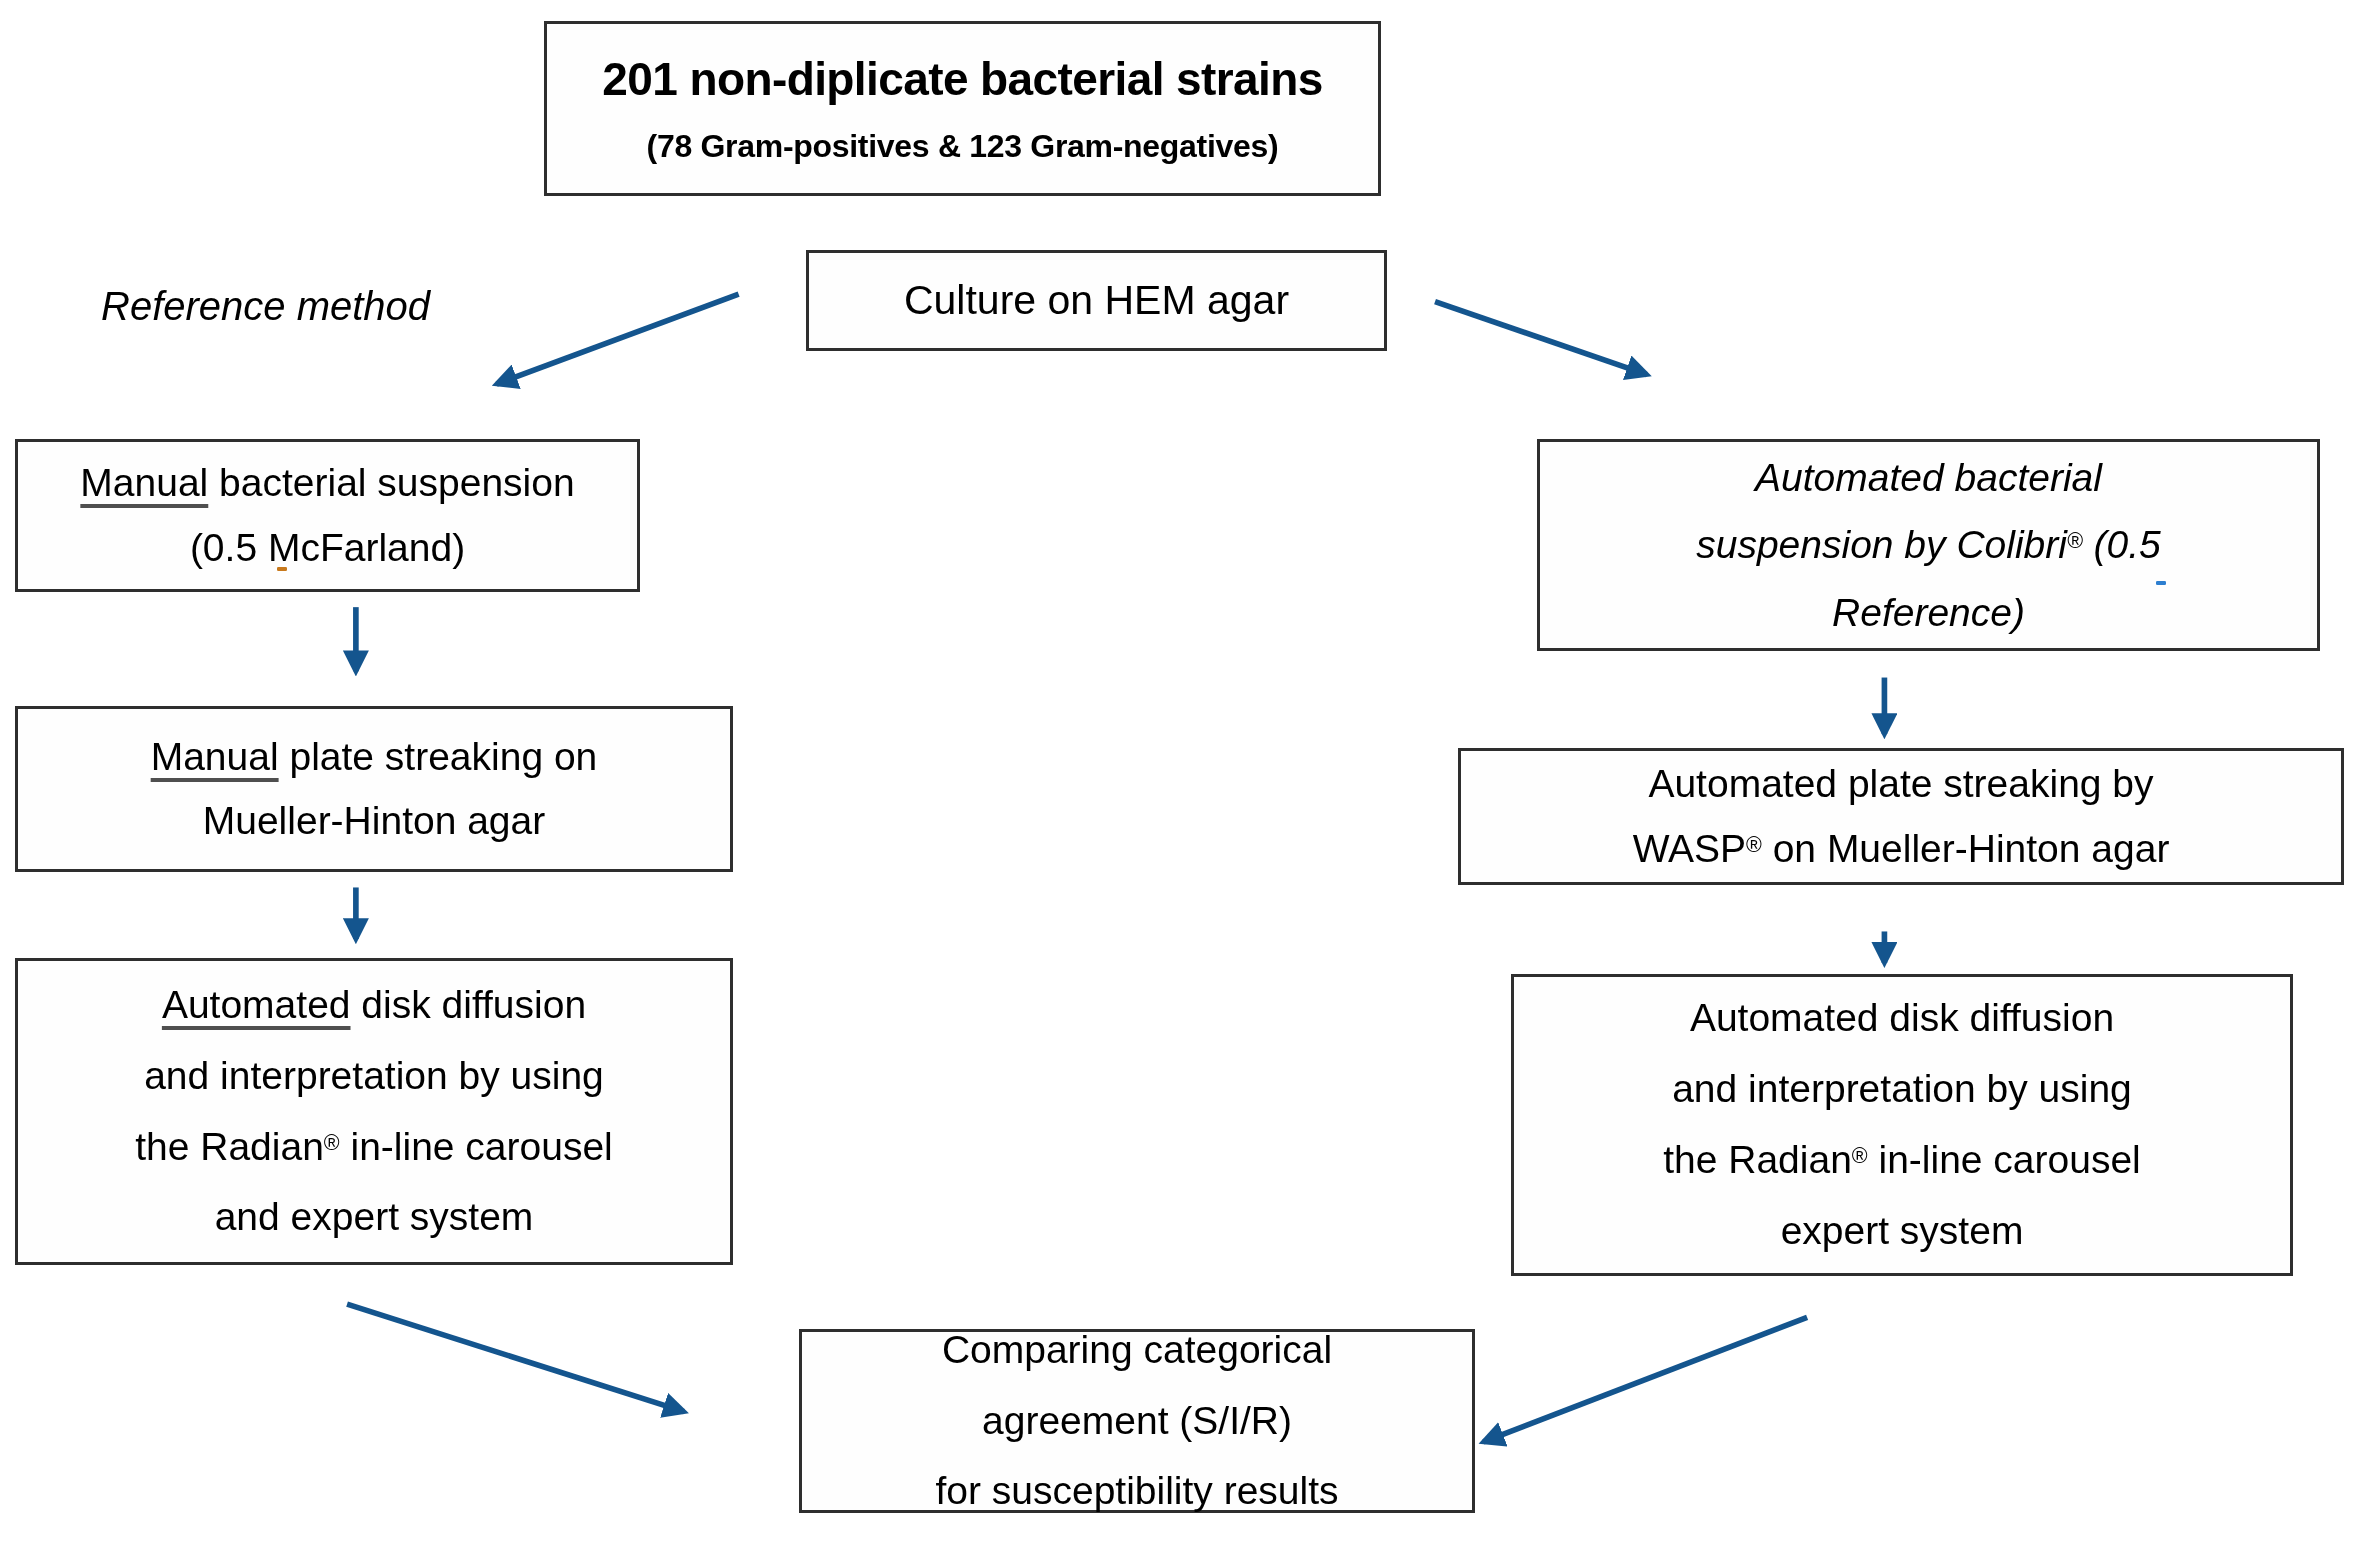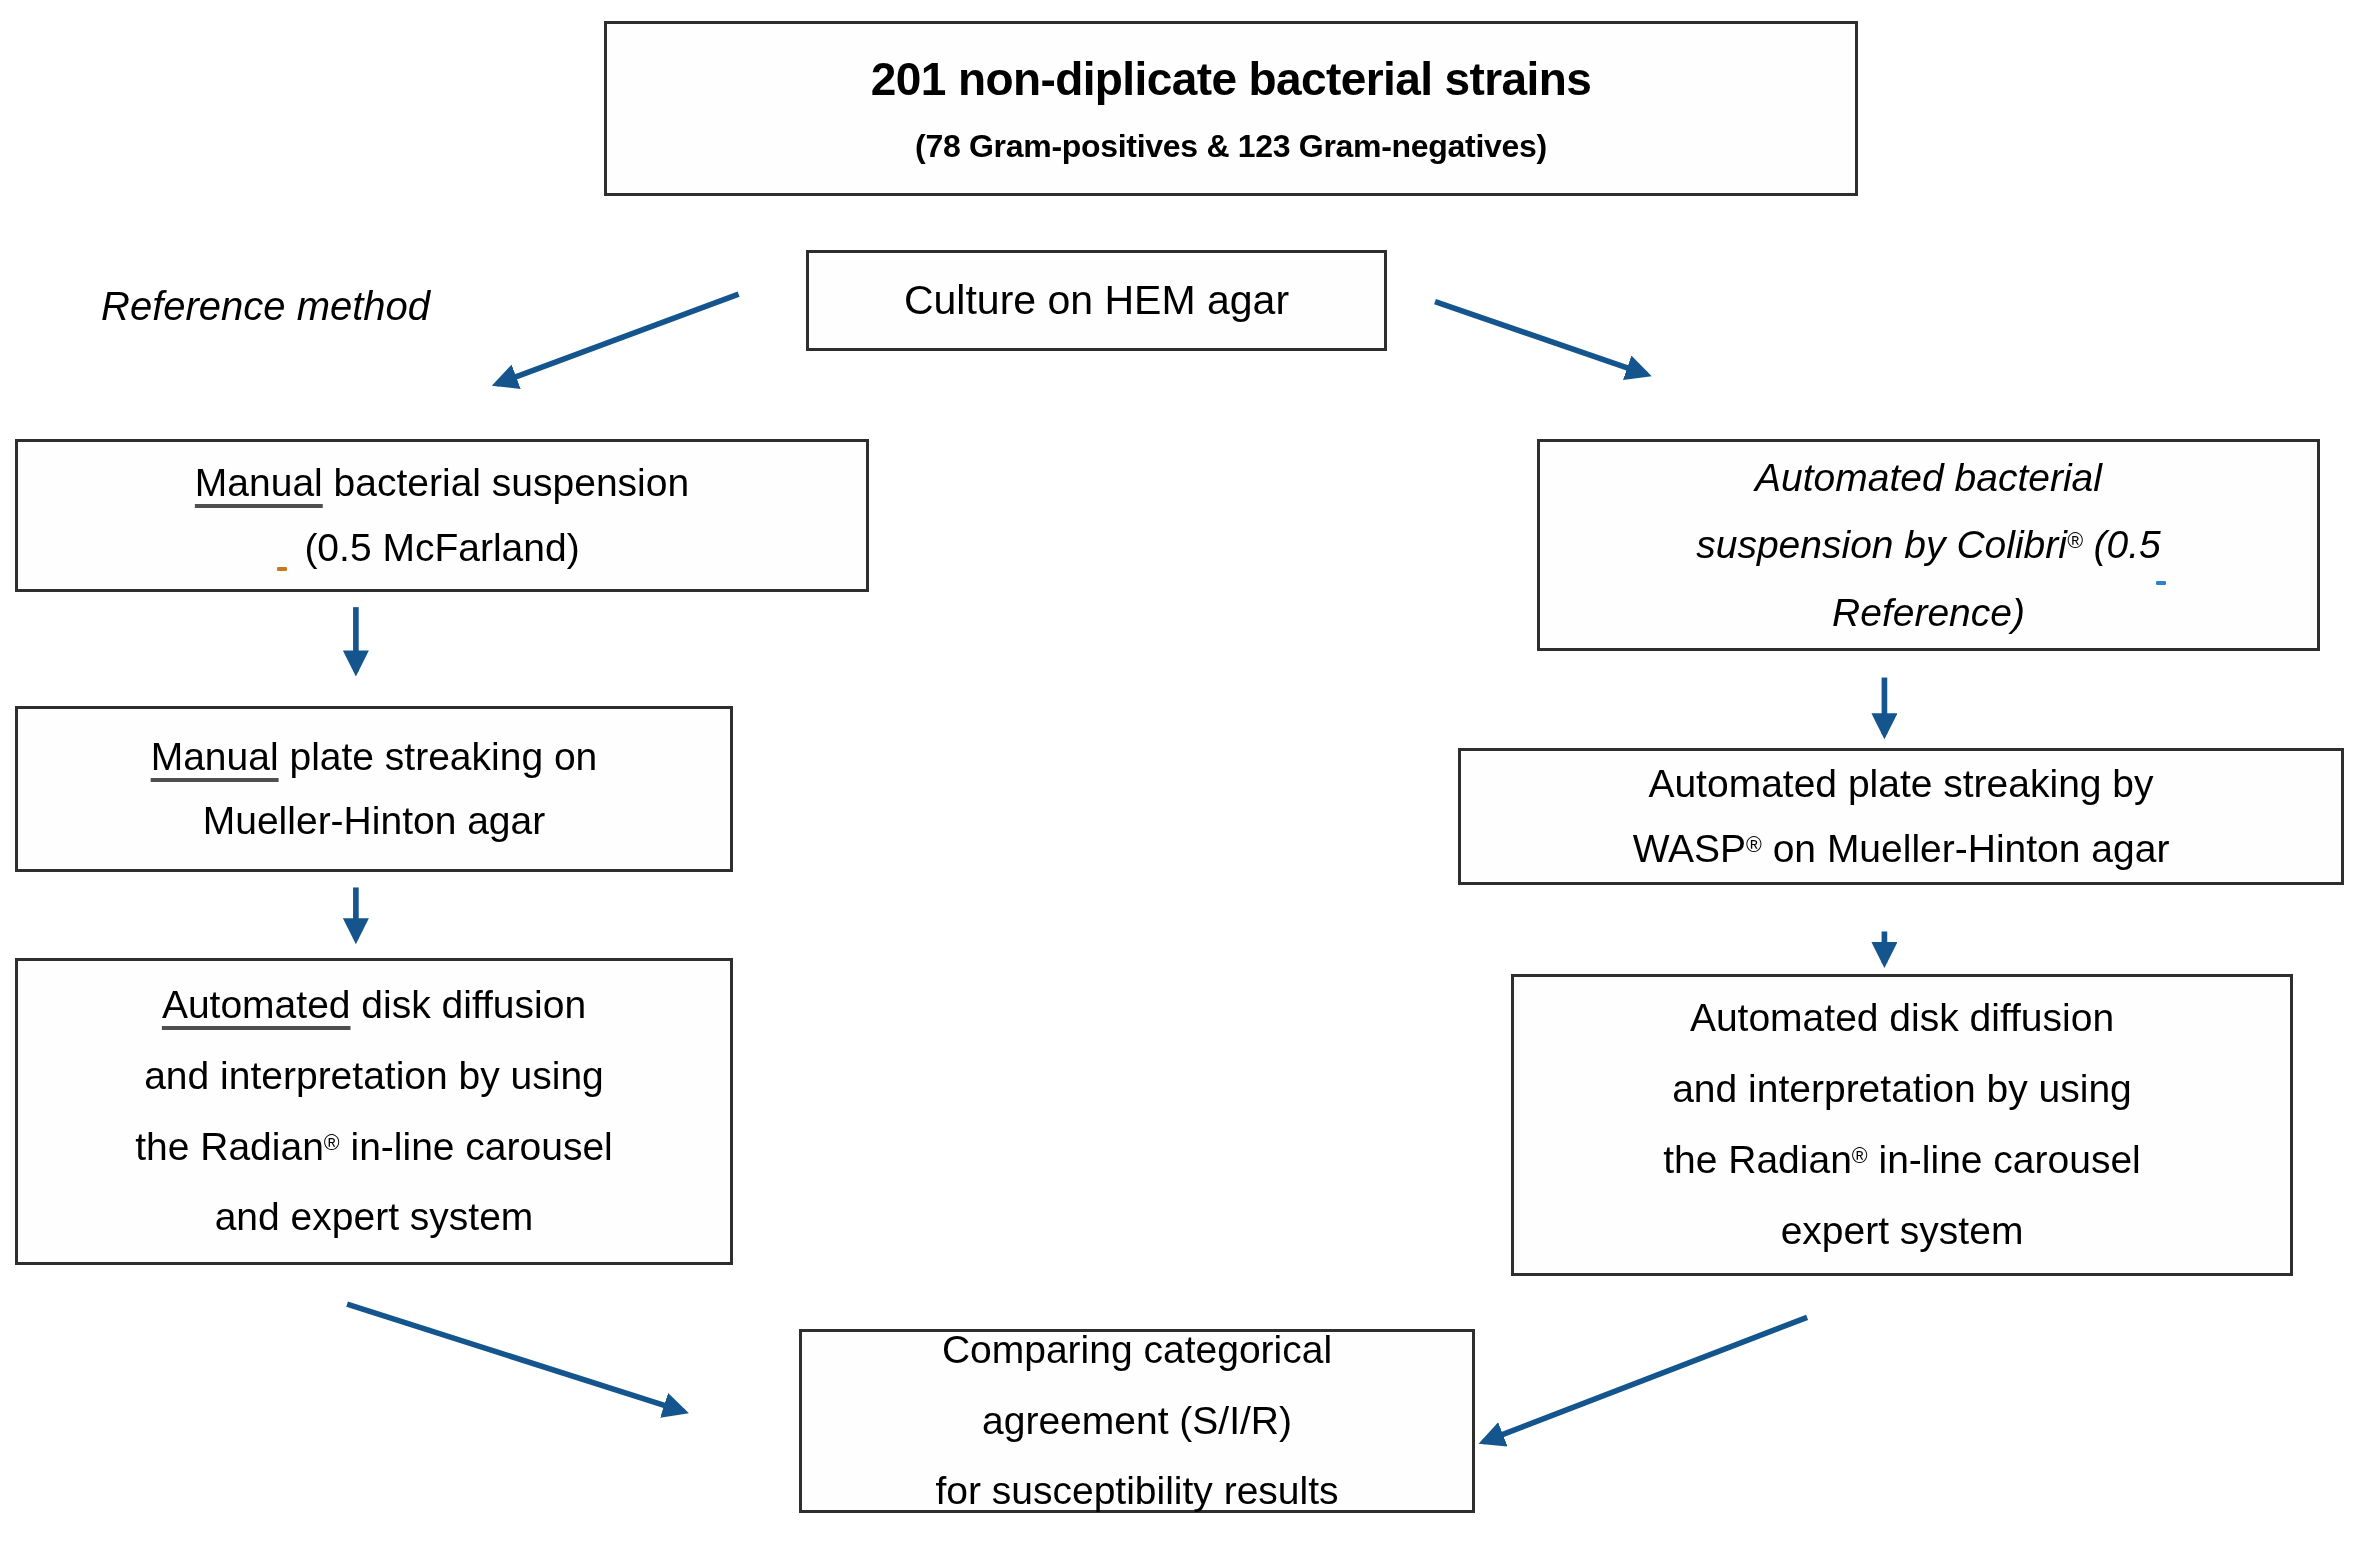--- a/index.html
+++ b/index.html
@@ -65,32 +65,32 @@
       <line x1="2283" y1="480" x2="2620" y2="596" marker-end="url(#ah)"></line>
       <line x1="566" y1="966" x2="566" y2="1068" marker-end="url(#ah)"></line>
       <line x1="566" y1="1412" x2="566" y2="1494" marker-end="url(#ah)"></line>
       <line x1="2998" y1="1078" x2="2998" y2="1168" marker-end="url(#ah)"></line>
       <line x1="2998" y1="1482" x2="2998" y2="1532" marker-end="url(#ah)"></line>
       <line x1="552" y1="2075" x2="1088" y2="2246" marker-end="url(#ah)"></line>
       <line x1="2875" y1="2096" x2="2360" y2="2294" marker-end="url(#ah)"></line>
     </g>
   </svg>
 
-  <div class="box top-box" style="left:604px;top:21.4px;width:1254px;height:175px;">
+  <div class="box top-box" style="left:544px;top:21.4px;width:837px;height:175px;">
     <div class="l1 line">201 non-diplicate bacterial strains</div>
     <div class="l2 line">(78 Gram-positives &amp; 123 Gram-negatives)</div>
   </div>
 
   <div class="box culture-box" style="left:806px;top:250px;width:581px;height:101px;">
     <div class="line">Culture on HEM agar</div>
   </div>
 
   <div class="ref-label" style="left:101px;top:284px;">Reference method</div>
 
-  <div class="box f62" style="left:15px;top:439px;width:854px;height:153px;">
+  <div class="box f62" style="left:15px;top:439px;width:625px;height:153px;">
     <div class="line"><span class="u">Manual</span><span> bacterial suspension</span></div>
     <div class="line">(0.5 McFarland)</div>
   </div>
 
   <div class="box f62" style="left:15px;top:706px;width:718px;height:166px;">
     <div class="line"><span class="u">Manual</span><span> plate streaking on</span></div>
     <div class="line">Mueller-Hinton agar</div>
   </div>
 
   <div class="box f62 lh18" style="left:15px;top:958px;width:718px;height:307px;">

